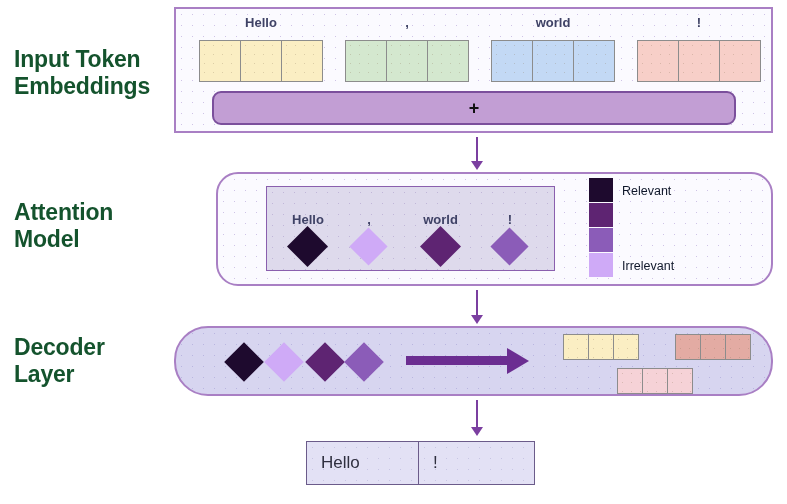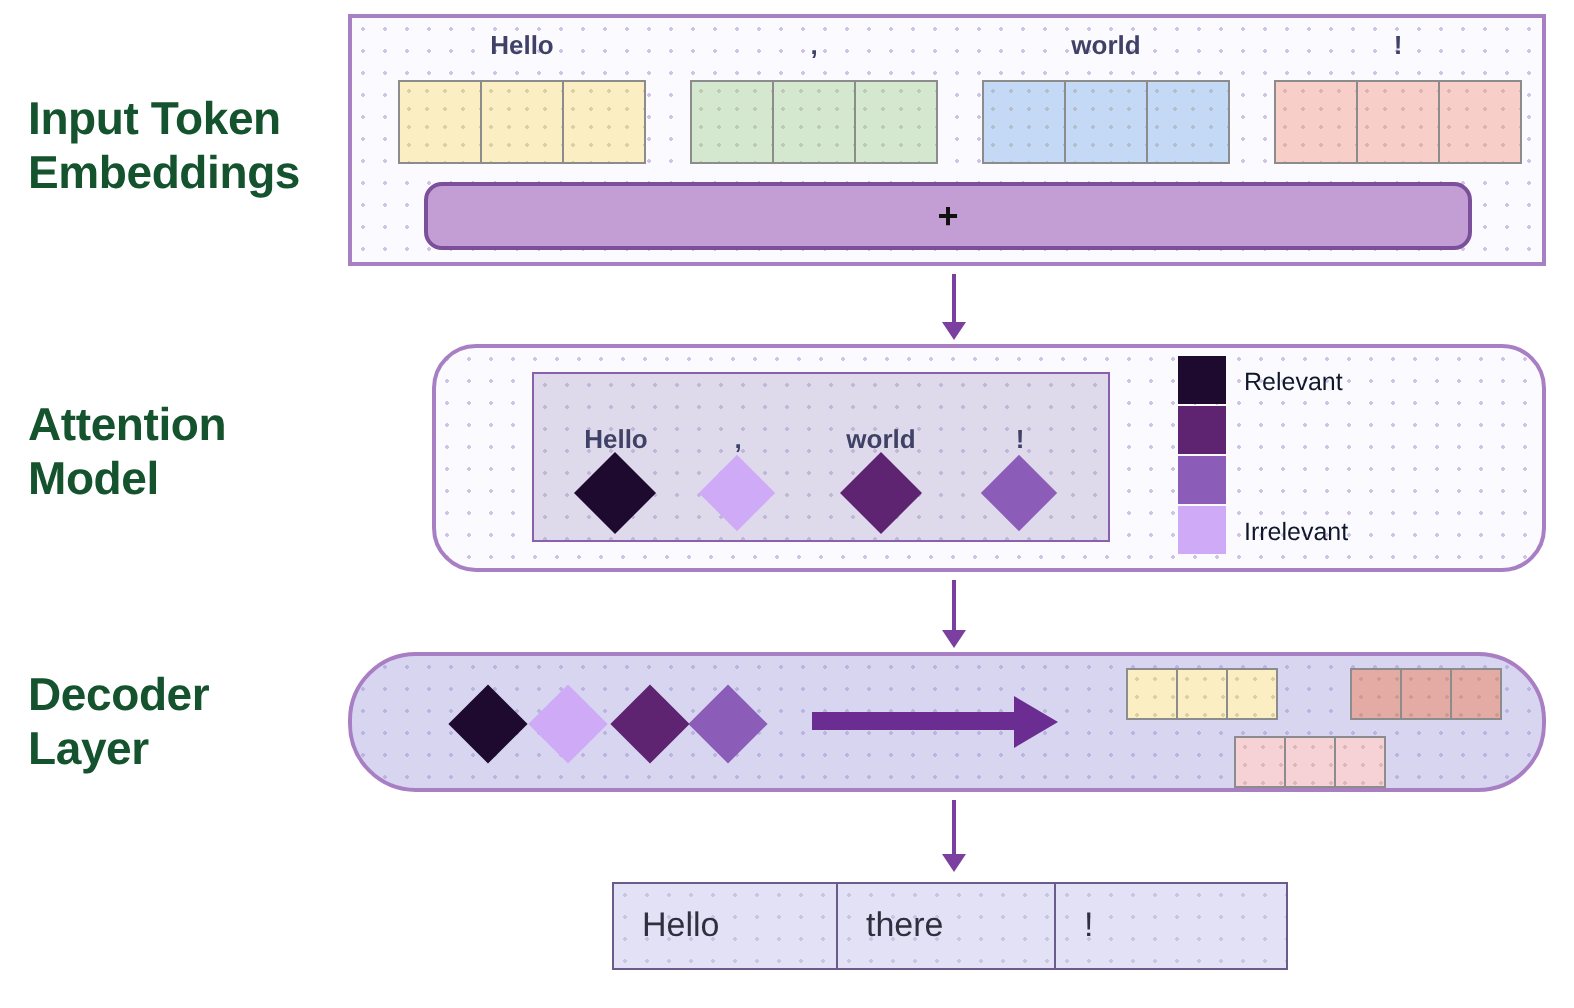--- a/index.html
+++ b/index.html
@@ -256,17 +256,16 @@
     <div class="cell c-pink" style="width:26px;height:26px;"></div>
     <div class="cell c-pink" style="width:26px;height:26px;"></div>
     <div class="cell c-pink" style="width:26px;height:26px;"></div>
   </div>
 
   <div class="conn-line" style="left:476px; top:400px; height:28px;"></div>
   <div class="conn-head" style="left:471px; top:427px;"></div>
 
   <div class="out-table" style="left:306px; top:441px;">
     <div class="out-cell" style="width:113px; height:44px;">Hello</div>
-    <div class="out-cell" style="width:110px; height:44px;">there</div>
     <div class="out-cell" style="width:117px; height:44px;">!</div>
   </div>
 
 </div>
 
 </body></html>

